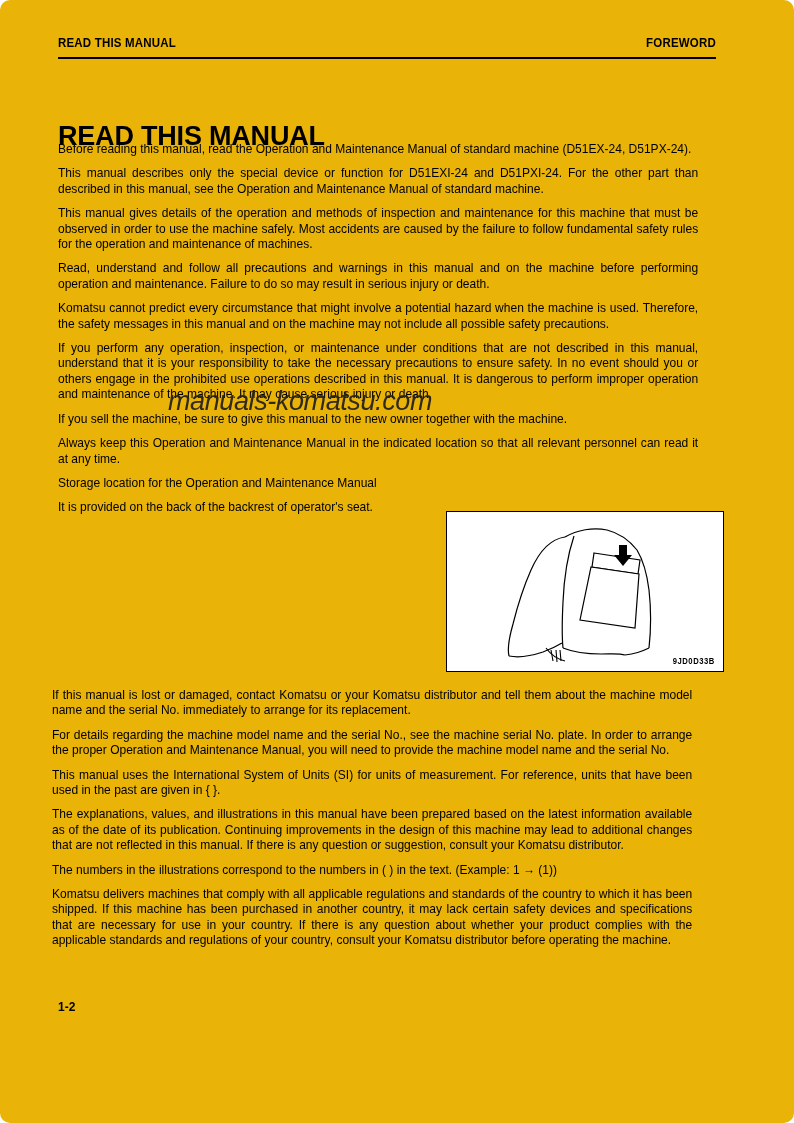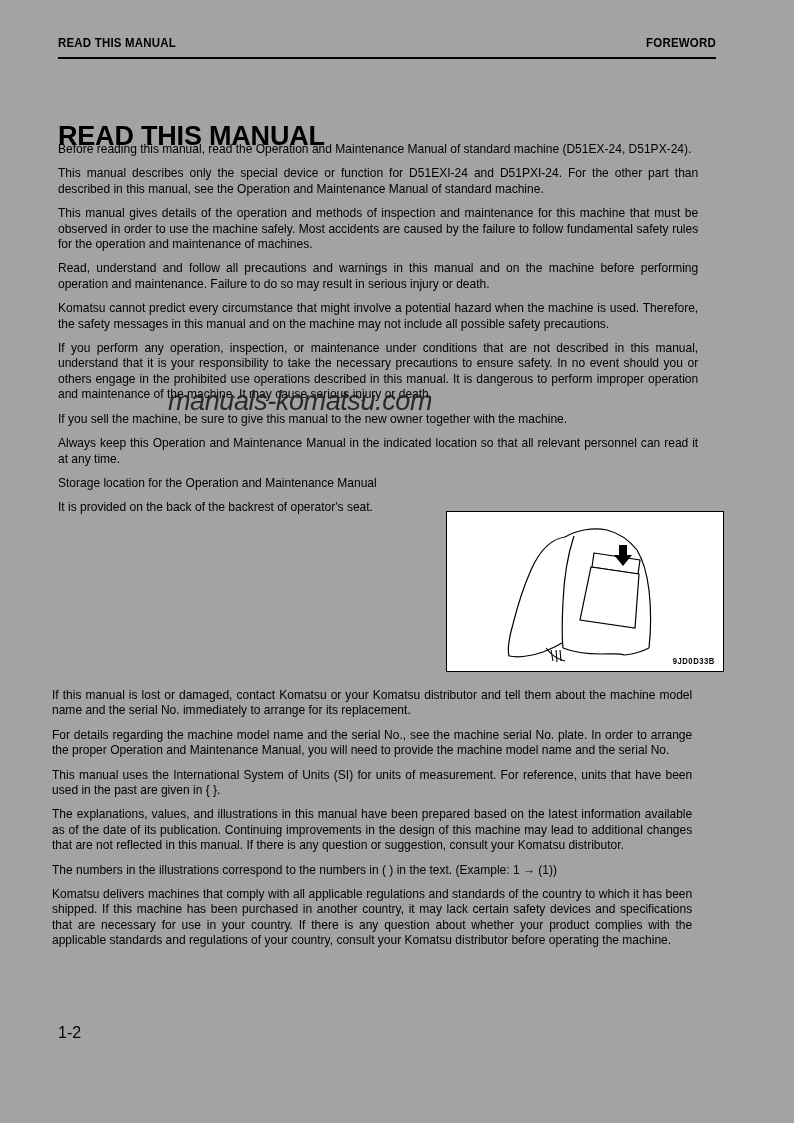--- a/index.html
+++ b/index.html
@@ -8,22 +8,23 @@
     background: #ffffff;
   }
   body {
     font-family: "Liberation Sans", sans-serif;
     color: #000000;
   }
   .page {
     position: relative;
     width: 794px;
     height: 1123px;
-    background: #a3a3a3;
+    background: #eab308;
     overflow: hidden;
+    border-radius: 10px;
   }
   
   .page-header {
     position: absolute;
     left: 58px;
     top: 36px;
     width: 658px;
     display: flex;
     justify-content: space-between;
     align-items: flex-end;
@@ -122,23 +123,23 @@
     color: #221f1f;
     opacity: 0.93;
     letter-spacing: -0.4px;
     white-space: nowrap;
     pointer-events: none;
   }
   
   .page-footer {
     position: absolute;
     left: 58px;
-    top: 1024px;
-    font-size: 16px;
-    font-weight: normal;
+    top: 1000px;
+    font-size: 12px;
+    font-weight: bold;
   }
 </style>
 </head>
 <body>
 
 <div class="page">
 
   <div class="page-header">
     <div class="hdr-text hdr-left">READ THIS MANUAL</div>
     <div class="hdr-text hdr-right">FOREWORD</div>

